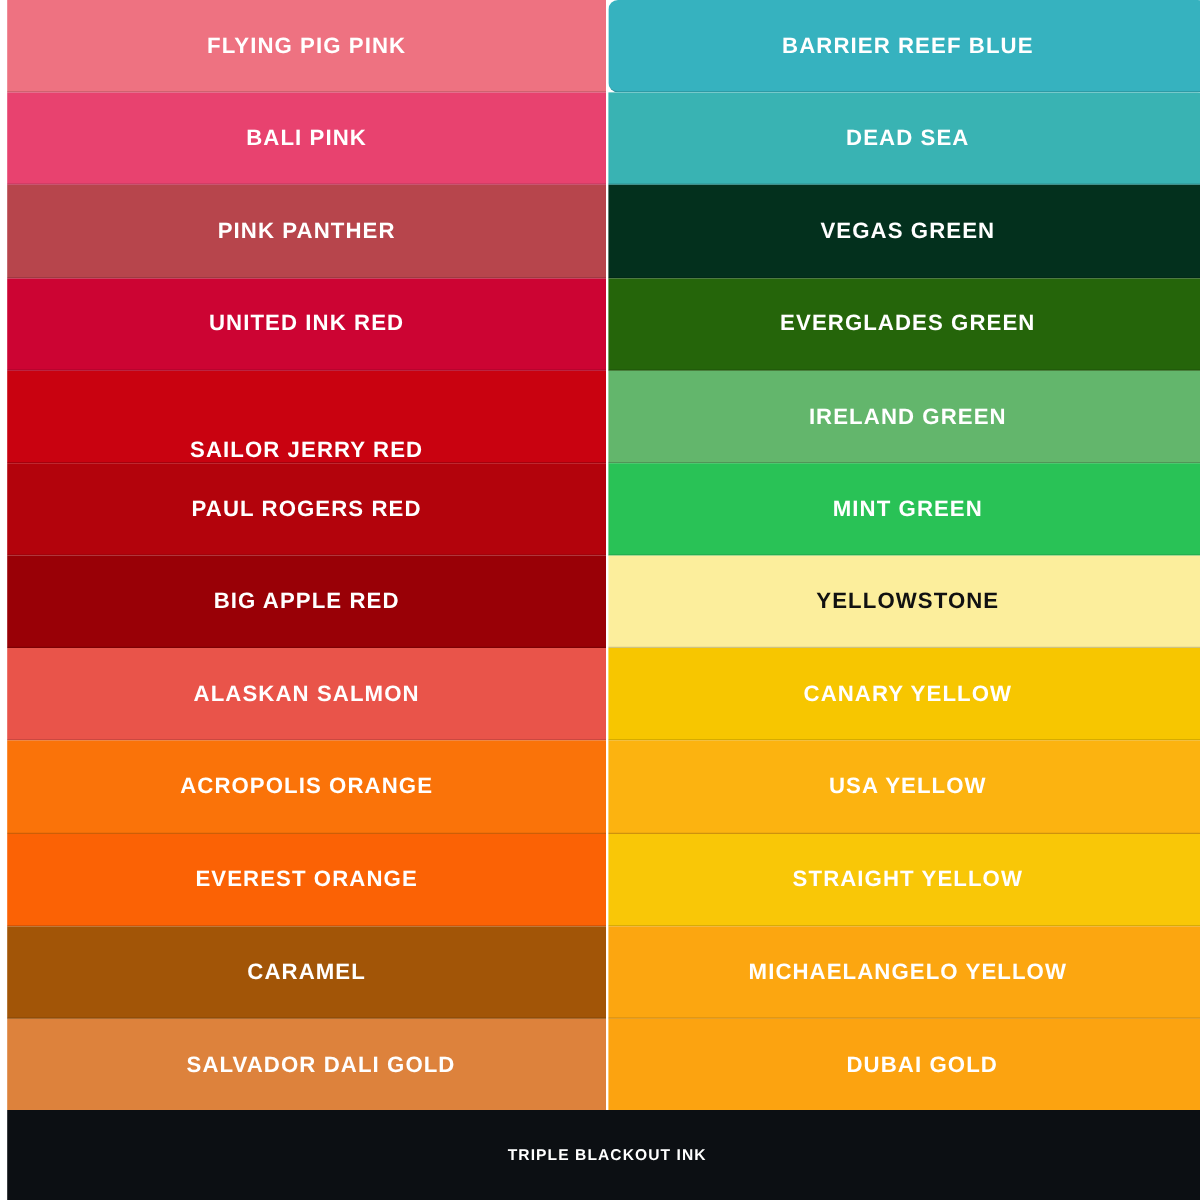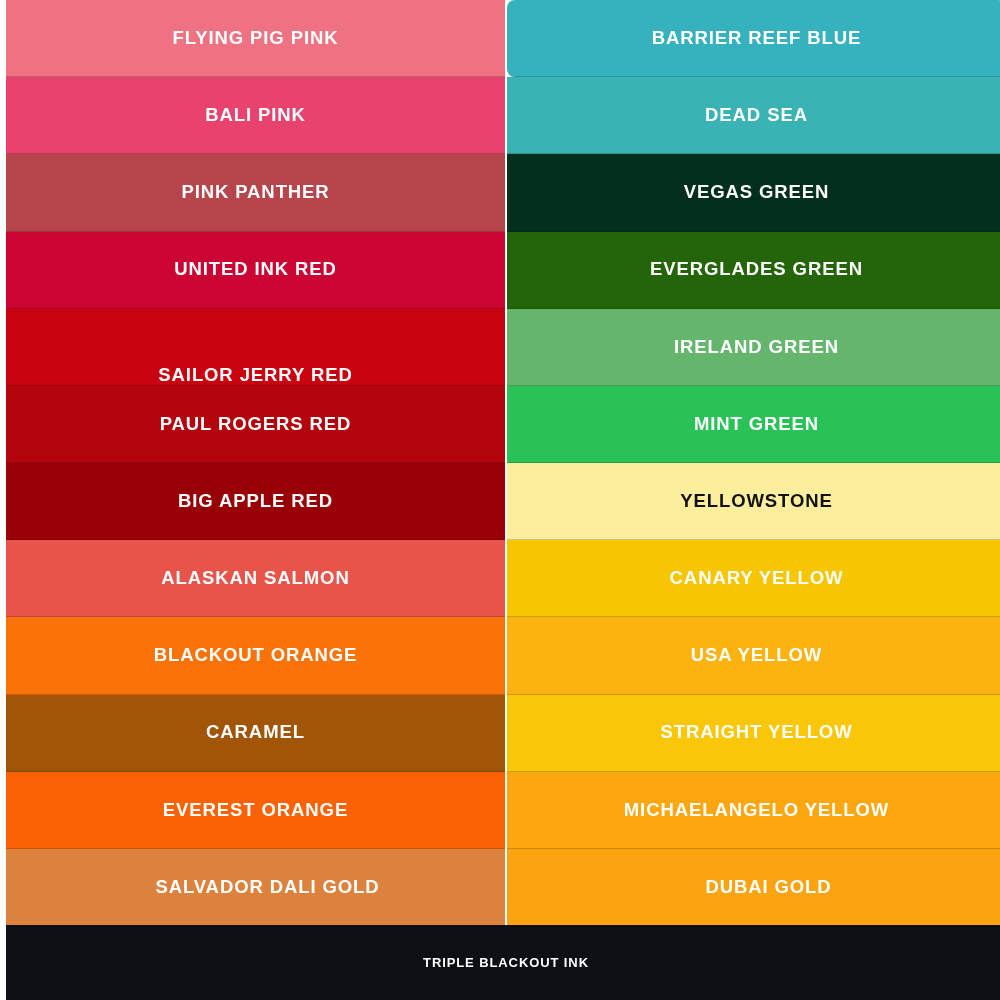--- a/index.html
+++ b/index.html
@@ -84,27 +84,27 @@
       <div class="swatch" style="background-color: rgb(179, 3, 12); color: rgb(255, 255, 255);">
         <span class="swatch-label">PAUL ROGERS RED</span>
       </div>
       <div class="swatch" style="background-color: rgb(153, 0, 6); color: rgb(255, 255, 255);">
         <span class="swatch-label">BIG APPLE RED</span>
       </div>
       <div class="swatch" style="background-color: rgb(233, 84, 74); color: rgb(255, 255, 255);">
         <span class="swatch-label">ALASKAN SALMON</span>
       </div>
       <div class="swatch" style="background-color: rgb(250, 115, 9); color: rgb(255, 255, 255);">
-        <span class="swatch-label">BLACKOUT ORANGE</span>
+        <span class="swatch-label">ACROPOLIS ORANGE</span>
+      </div>
+      <div class="swatch" style="background-color: rgb(251, 98, 5); color: rgb(255, 255, 255);">
+        <span class="swatch-label">EVEREST ORANGE</span>
       </div>
       <div class="swatch" style="background-color: rgb(162, 85, 7); color: rgb(255, 255, 255);">
         <span class="swatch-label">CARAMEL</span>
-      </div>
-      <div class="swatch" style="background-color: rgb(251, 98, 5); color: rgb(255, 255, 255);">
-        <span class="swatch-label">EVEREST ORANGE</span>
       </div>
       <div class="swatch" style="background-color: rgb(221, 130, 60); color: rgb(255, 255, 255);">
         <span class="swatch-label">SALVADOR DALI GOLD</span>
       </div>
     </div>
 
     <div class="swatch-column">
       <div class="swatch" style="background-color: rgb(54, 178, 191); color: rgb(255, 255, 255); border-radius: 8px;">
         <span class="swatch-label">BARRIER REEF BLUE</span>
       </div>

